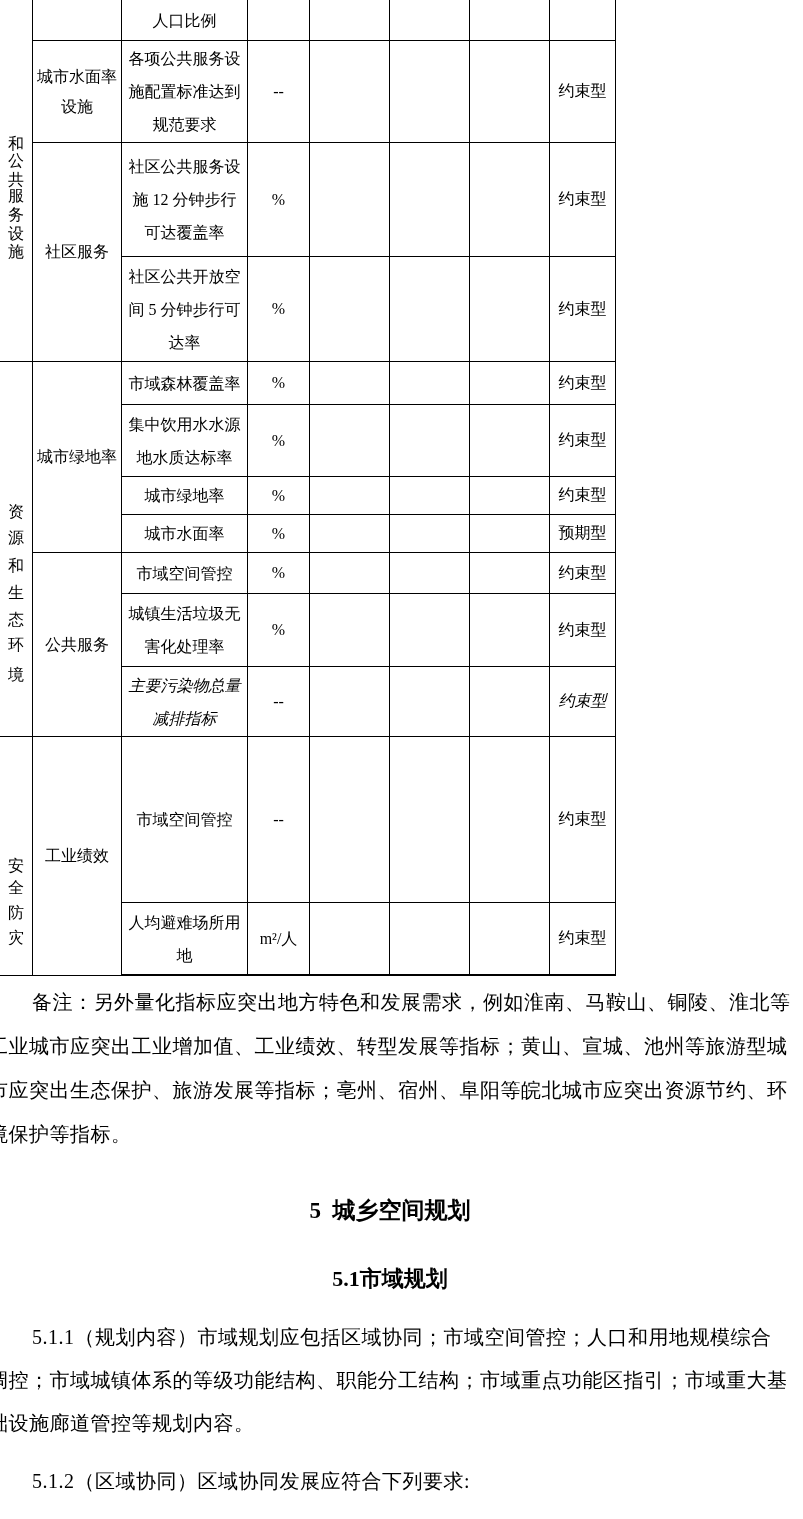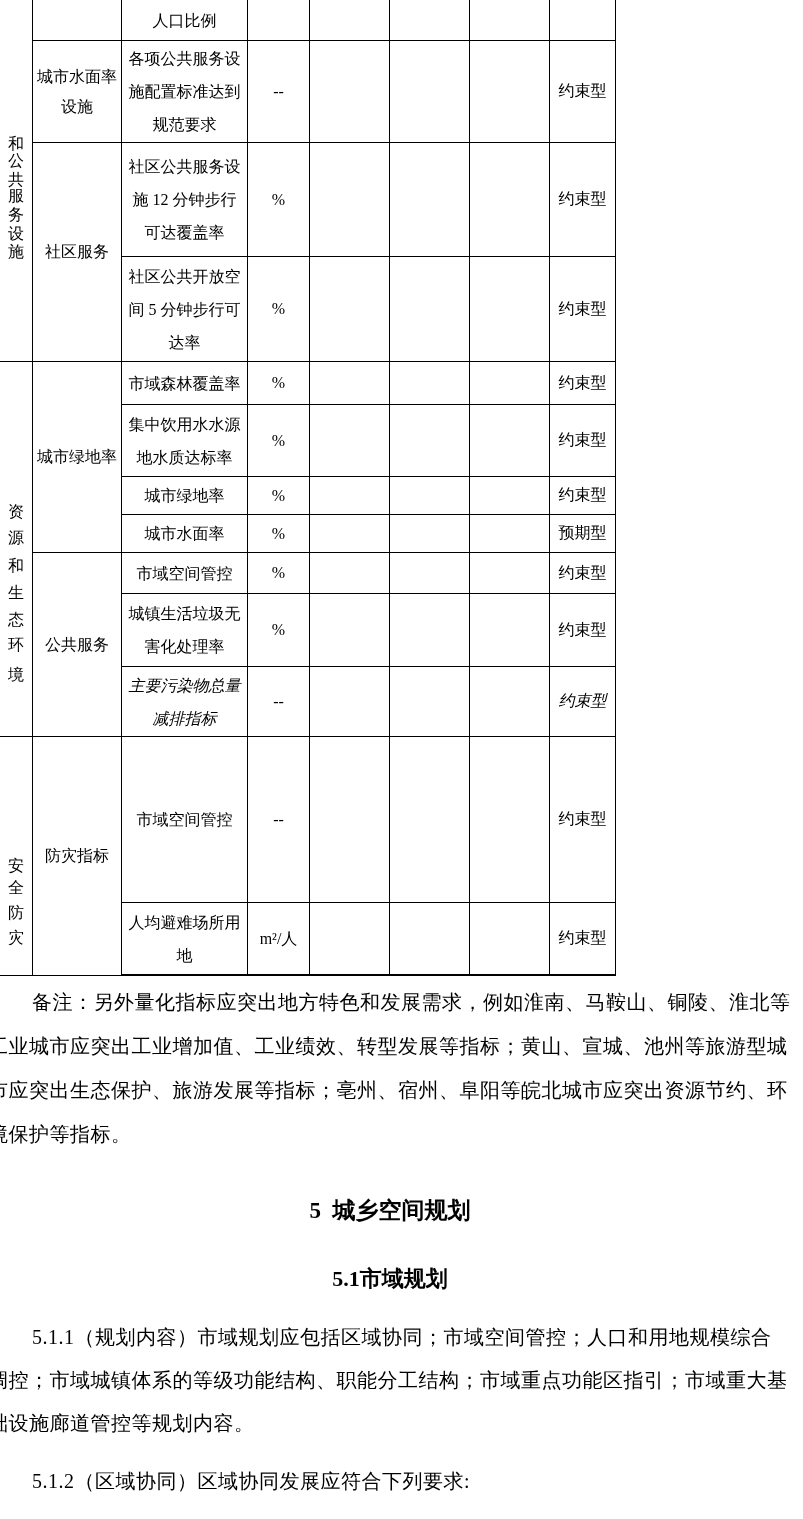--- a/index.html
+++ b/index.html
@@ -183,21 +183,21 @@
     <td class="unit">--</td>
     <td></td>
     <td></td>
     <td></td>
     <td class="type">约束型</td>
   </tr>
   <tr class="rL">
     <td class="cat span-bottom" rowspan="2">
           <div class="vtext vt3">安全防灾</div>
         </td>
-    <td class="sub span-bottom" rowspan="2">防灾指标</td>
+    <td class="sub span-bottom" rowspan="2">工业绩效</td>
     <td class="ind">市域空间管控</td>
     <td class="unit">--</td>
     <td></td>
     <td></td>
     <td></td>
     <td class="type">约束型</td>
   </tr>
   <tr class="rM">
     <td class="ind">人均避难场所用
 地</td>

